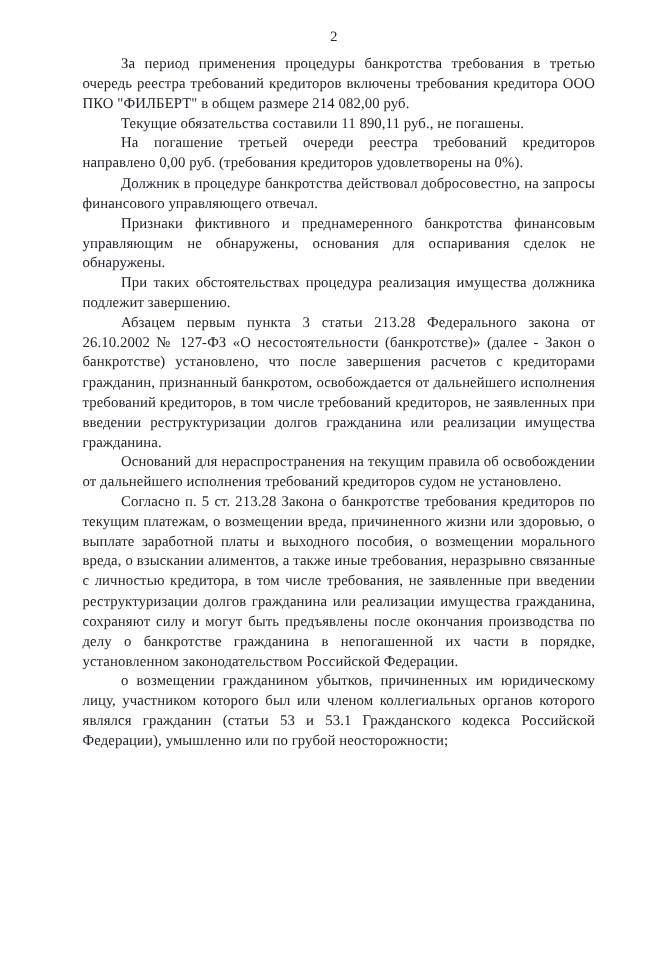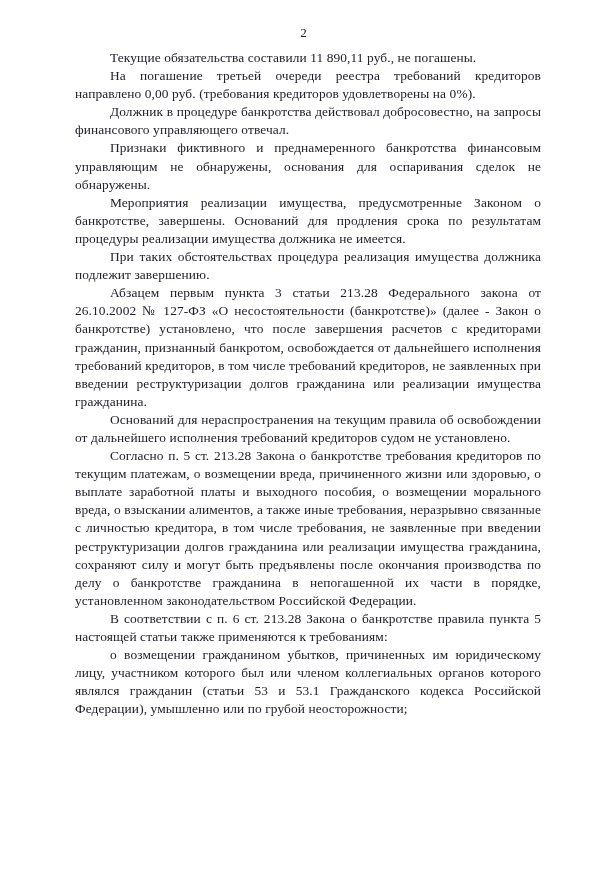--- a/index.html
+++ b/index.html
@@ -39,25 +39,24 @@
     padding: 0;
     text-indent: 35px;
   }
 </style>
 </head>
 <body>
 
 <div class="page">
   <div class="page-number">2</div>
   <div class="content">
+      <p>За период применения процедуры банкротства требования в третью очередь реестра требований кредиторов включены требования кредитора ООО ПКО "ФИЛБЕРТ" в общем размере 214 082,00 руб.</p>
       <p>Текущие обязательства составили 11 890,11 руб., не погашены.</p>
       <p>На погашение третьей очереди реестра требований кредиторов направлено 0,00 руб. (требования кредиторов удовлетворены на 0%).</p>
       <p>Должник в процедуре банкротства действовал добросовестно, на запросы финансового управляющего отвечал.</p>
       <p>Признаки фиктивного и преднамеренного банкротства финансовым управляющим не обнаружены, основания для оспаривания сделок не обнаружены.</p>
-      <p>Мероприятия реализации имущества, предусмотренные Законом о банкротстве, завершены. Оснований для продления срока по результатам процедуры реализации имущества должника не имеется.</p>
       <p>При таких обстоятельствах процедура реализация имущества должника подлежит завершению.</p>
       <p>Абзацем первым пункта 3 статьи 213.28 Федерального закона от 26.10.2002 № 127-ФЗ «О несостоятельности (банкротстве)» (далее - Закон о банкротстве) установлено, что после завершения расчетов с кредиторами гражданин, признанный банкротом, освобождается от дальнейшего исполнения требований кредиторов, в том числе требований кредиторов, не заявленных при введении реструктуризации долгов гражданина или реализации имущества гражданина.</p>
       <p>Оснований для нераспространения на текущим правила об освобождении от дальнейшего исполнения требований кредиторов судом не установлено.</p>
       <p>Согласно п. 5 ст. 213.28 Закона о банкротстве требования кредиторов по текущим платежам, о возмещении вреда, причиненного жизни или здоровью, о выплате заработной платы и выходного пособия, о возмещении морального вреда, о взыскании алиментов, а также иные требования, неразрывно связанные с личностью кредитора, в том числе требования, не заявленные при введении реструктуризации долгов гражданина или реализации имущества гражданина, сохраняют силу и могут быть предъявлены после окончания производства по делу о банкротстве гражданина в непогашенной их части в порядке, установленном законодательством Российской Федерации.</p>
-      <p>В соответствии с п. 6 ст. 213.28 Закона о банкротстве правила пункта 5 настоящей статьи также применяются к требованиям:</p>
       <p>о возмещении гражданином убытков, причиненных им юридическому лицу, участником которого был или членом коллегиальных органов которого являлся гражданин (статьи 53 и 53.1 Гражданского кодекса Российской Федерации), умышленно или по грубой неосторожности;</p>
     </div>
 </div>
 
 </body></html>

